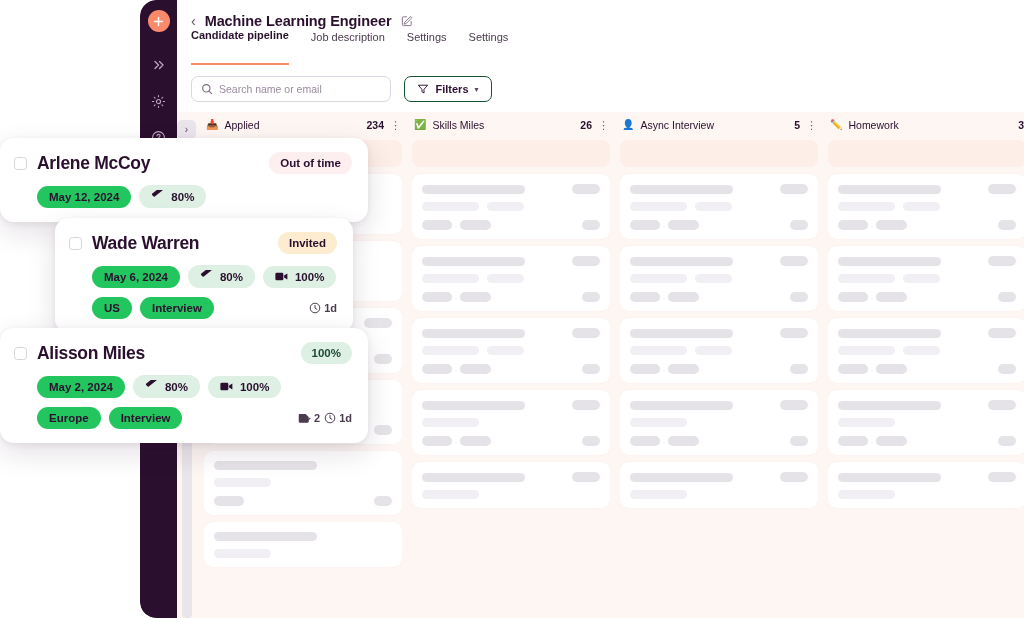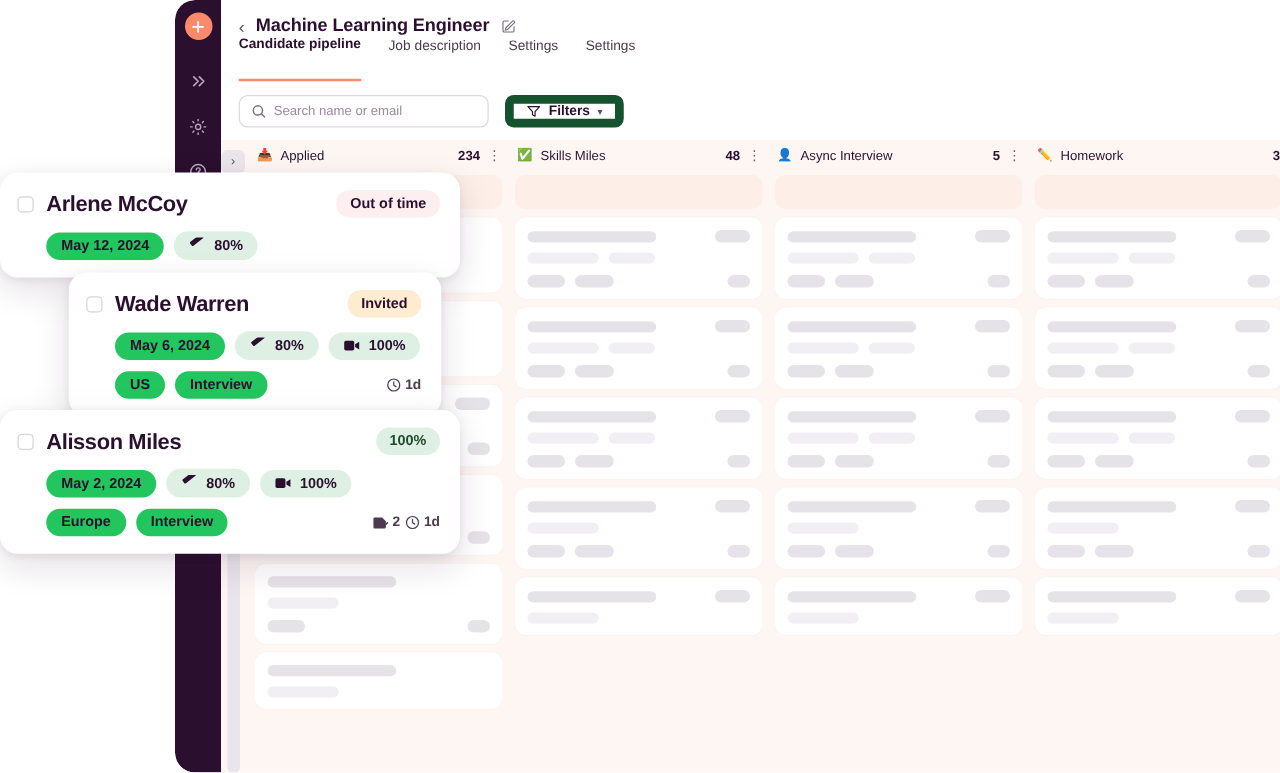--- a/index.html
+++ b/index.html
@@ -114,21 +114,21 @@
   .search-box svg { flex: none; color: #7a6a7d; }
   .search-input {
     border: none; outline: none; background: transparent;
     font-size: 10.5px; color: #3a2a3d; width: 100%;
     font-family: "Liberation Sans", sans-serif;
   }
   .search-input::placeholder { color: #9a8a9d; }
 
   .filters-btn {
     height: 26px; min-width: 88px;
-    border: 7px solid #14532d; border-radius: 7px;
+    border: 1px solid #14532d; border-radius: 7px;
     display: flex; align-items: center; justify-content:center; gap: 6px;
     padding: 0 10px; background: #fff; cursor: pointer;
     font-size: 11px; color: #2b0f2e; font-weight: bold;
   }
   .filters-btn .caret { font-size: 8px; color:#5b4a5e; font-weight:normal; }
 
   
   .board {
     position: absolute;
     left: 0; top: 112px;
@@ -397,21 +397,21 @@
                     <div class="bar light w-sub1"></div>
                   </div>
               </div>
             </div>
           </div>
 
           <div class="col">
             <div class="col-head">
               <span class="stage-emoji">✅</span>
               <span class="stage-name">Skills Miles</span>
-              <span class="stage-count">48</span>
+              <span class="stage-count">26</span>
               <span class="kebab">⋮</span>
             </div>
             <div class="col-body">
               <div class="drop-zone"></div>
               <div class="skel-card">
                 <div class="skel-row">
                     <div class="bar w-title"></div>
                     <div class="bar w-pill"></div>
                   </div>
                 <div class="skel-row r2">

